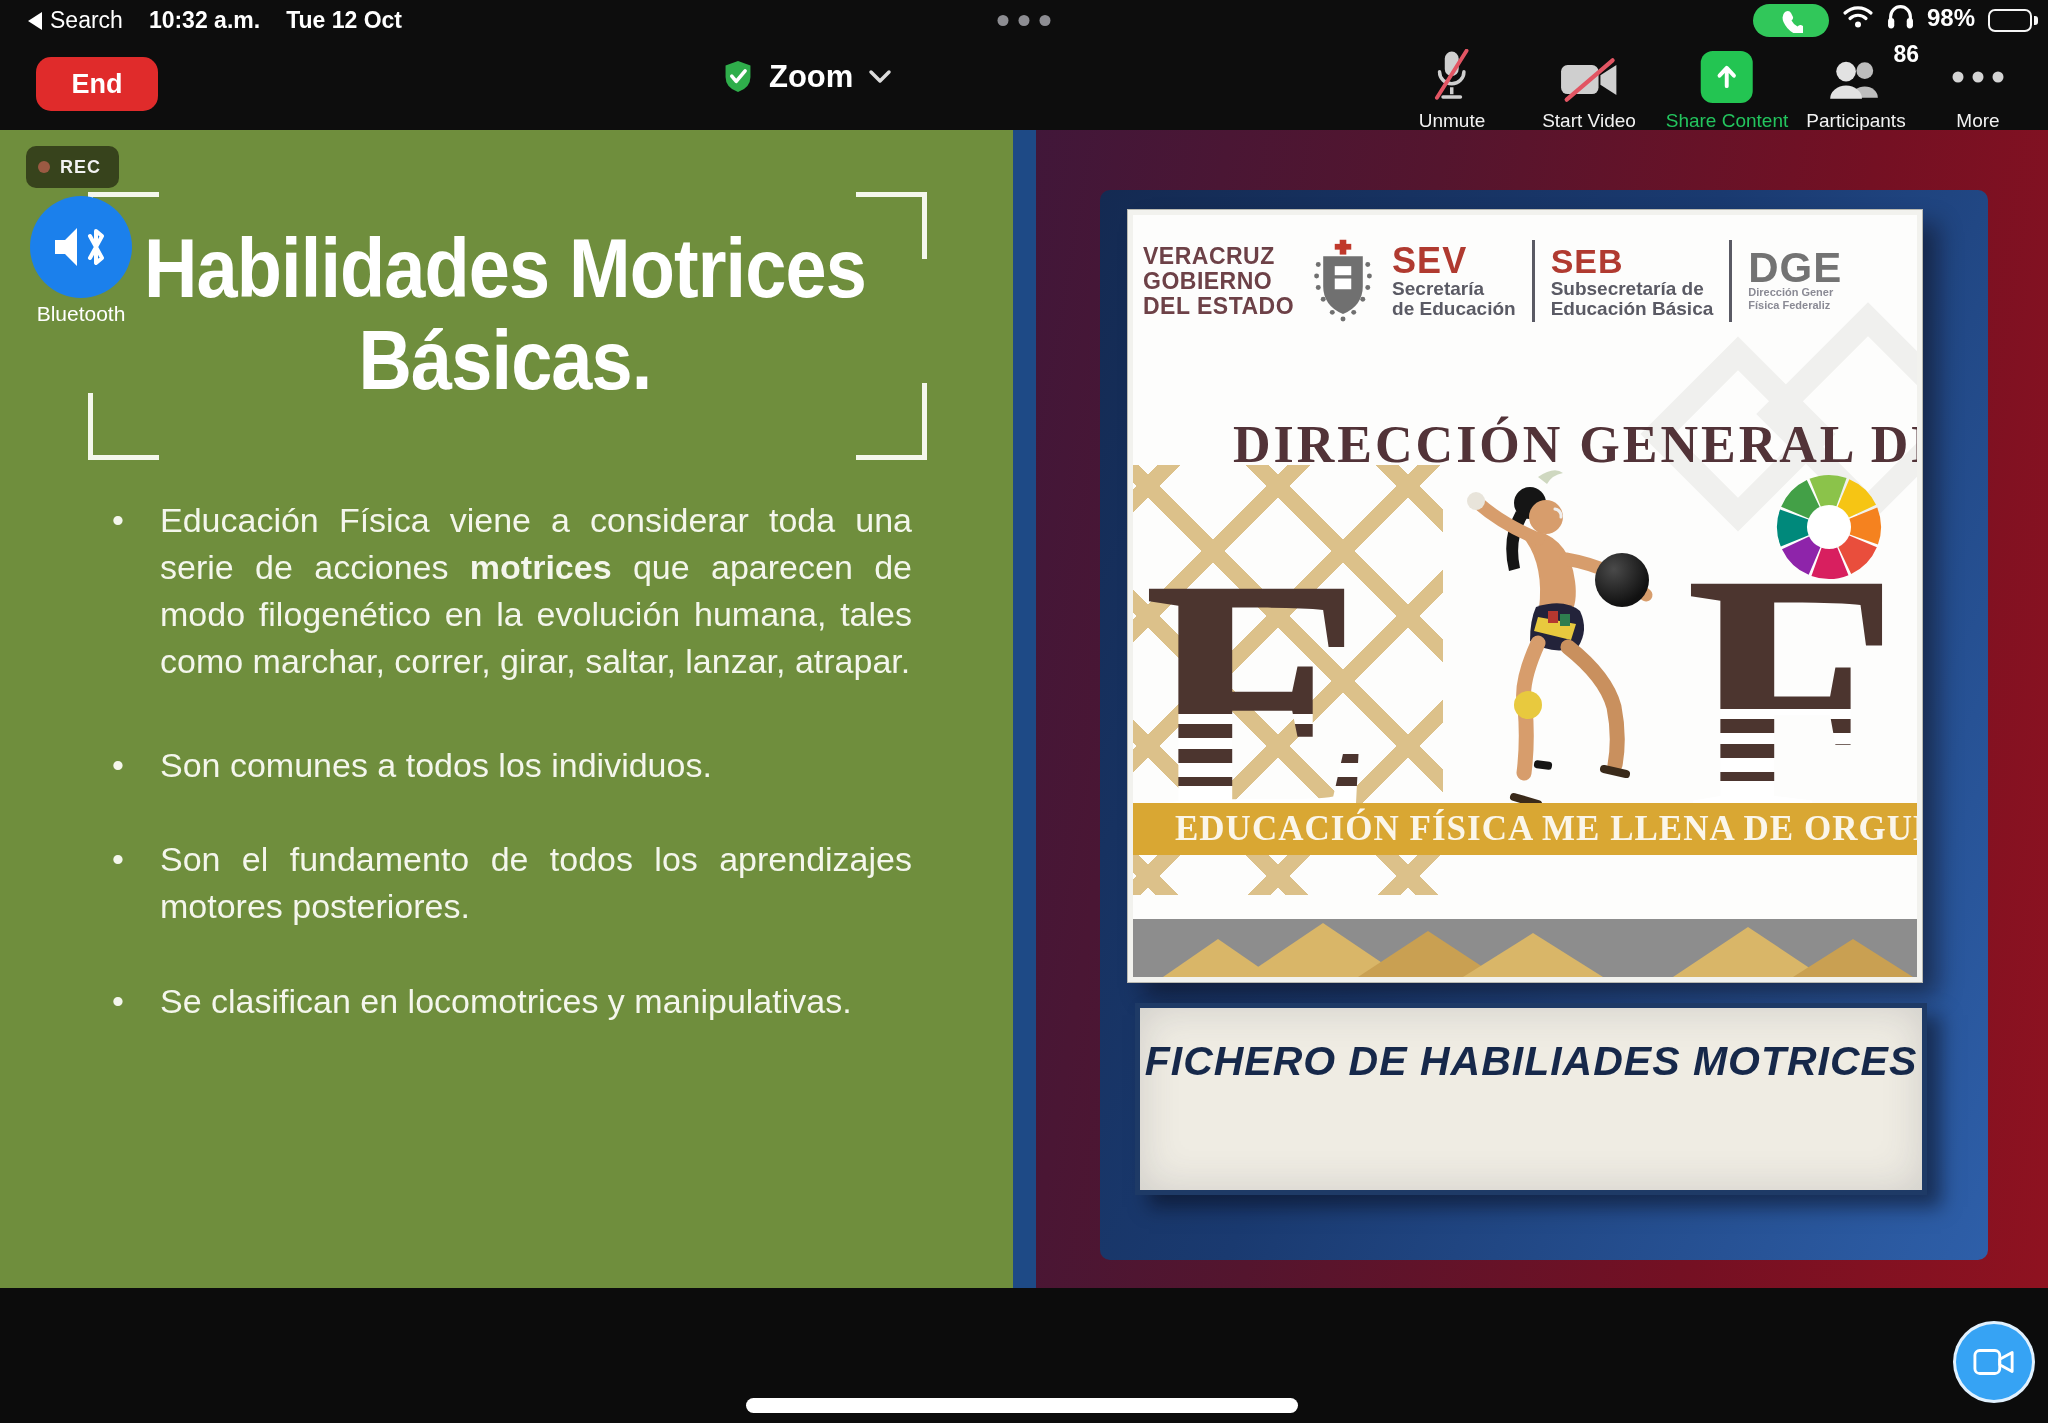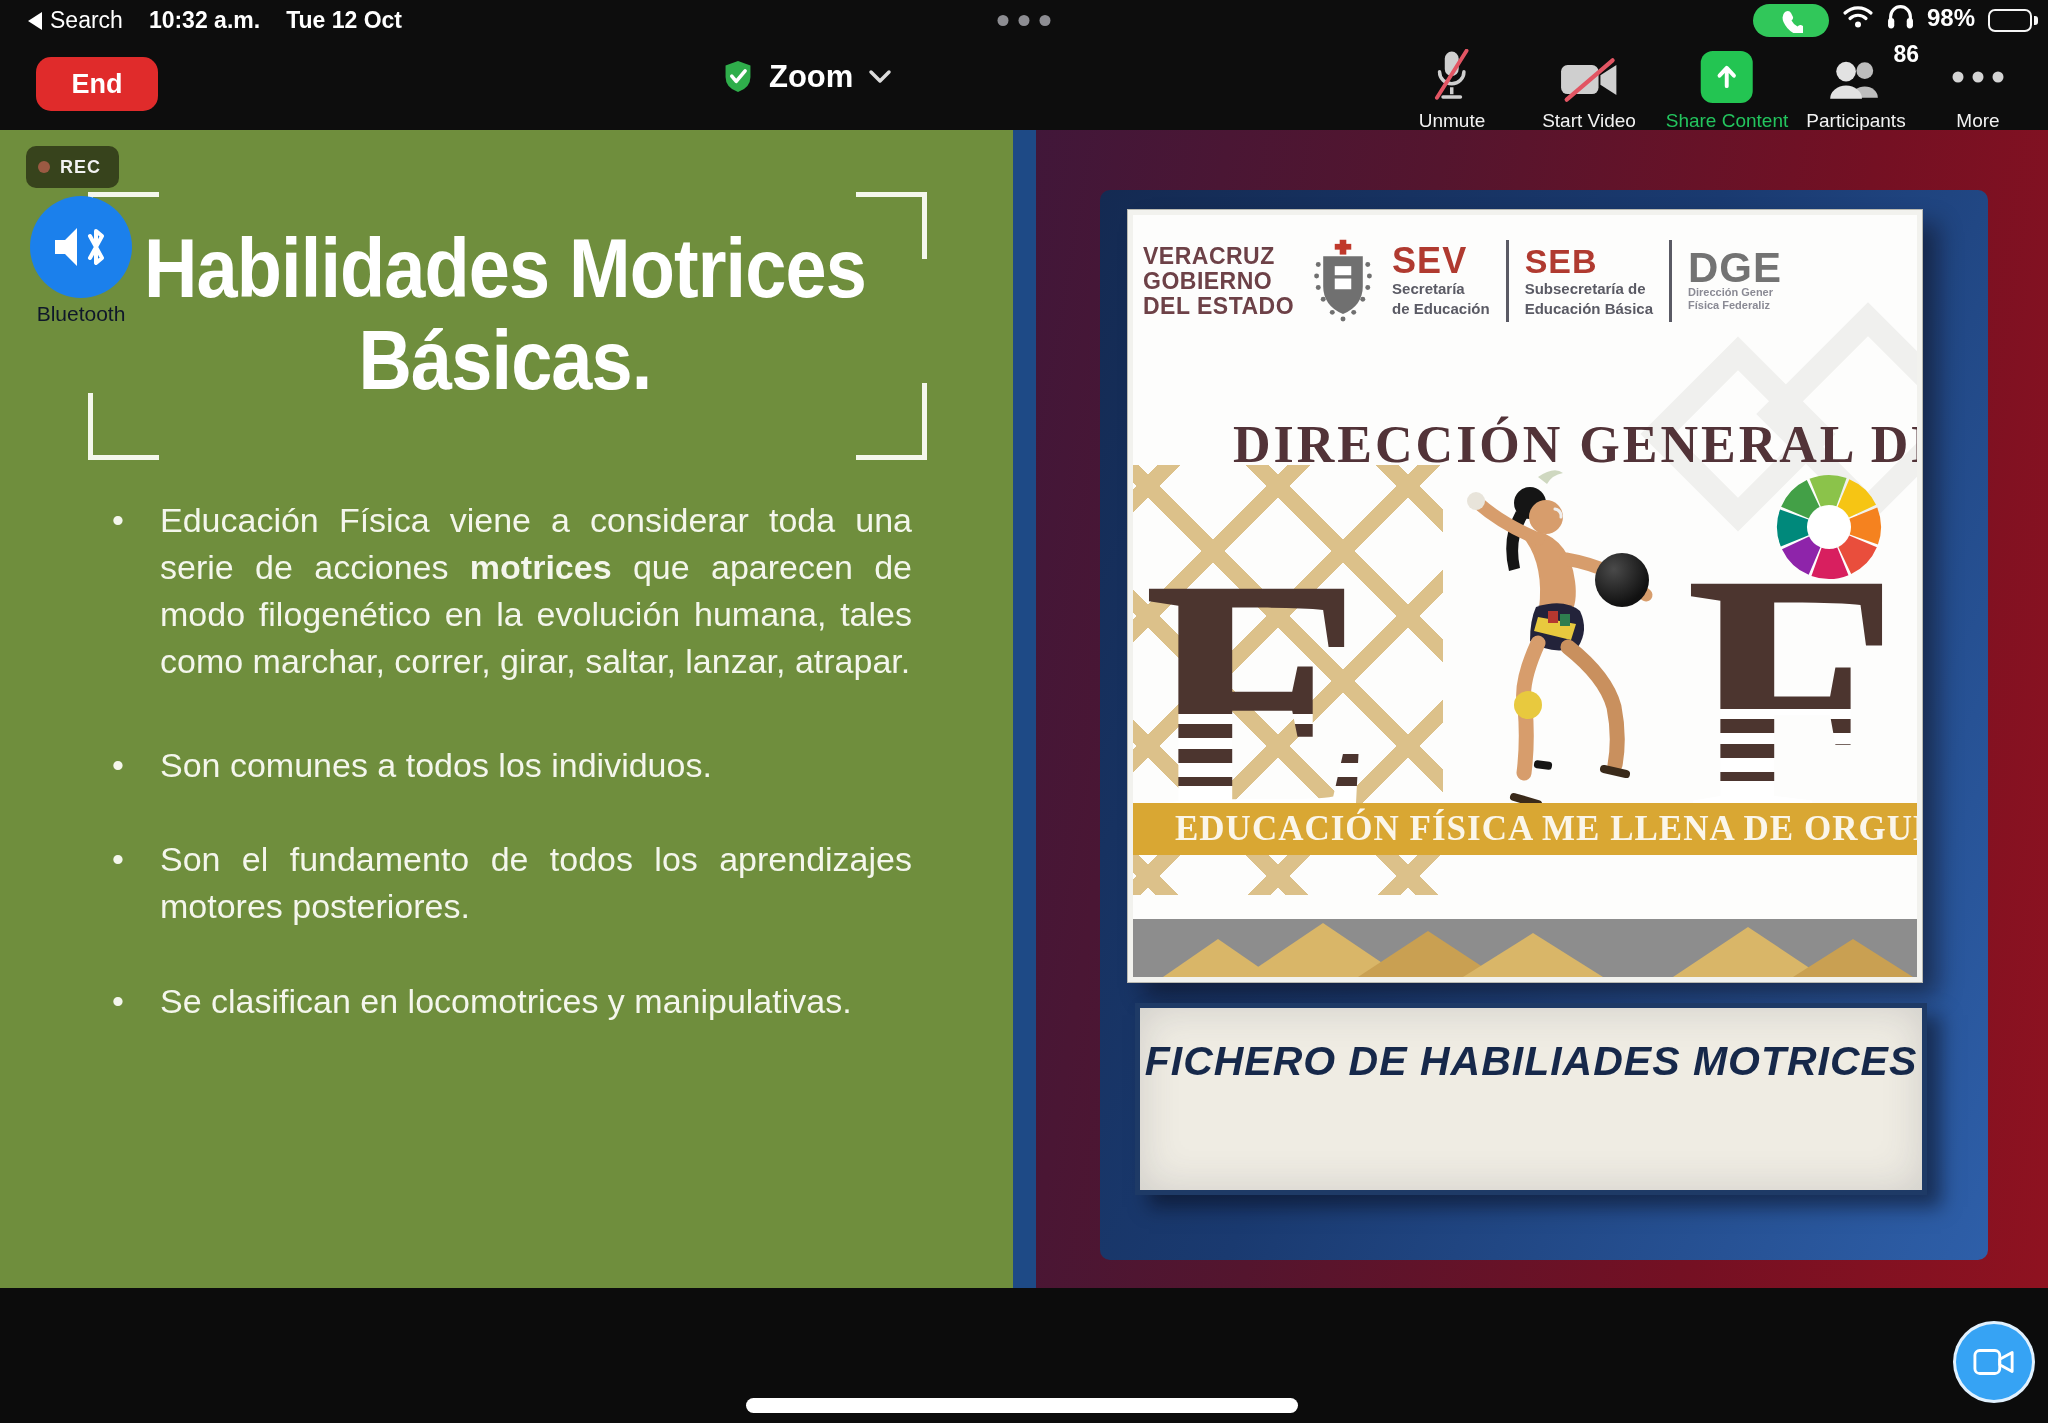--- a/index.html
+++ b/index.html
@@ -45,21 +45,21 @@
   .slide-area{position:absolute;top:130px;left:0;width:2048px;height:1158px;}
 
   
   .slide-left{position:absolute;left:0;top:0;width:1013px;height:1158px;background:#6f8e3d;overflow:hidden;}
   .rec-badge{position:absolute;left:26px;top:16px;height:42px;padding:0 18px 0 12px;border-radius:10px;
              background:rgba(46,54,22,.85);display:flex;align-items:center;gap:10px;}
   .rec-dot{width:12px;height:12px;border-radius:50%;background:#9b5a43;}
   .rec-text{color:#f2f2f2;font-size:18px;font-weight:700;letter-spacing:1px;}
   .bt-button{position:absolute;left:30px;top:66px;width:102px;height:102px;border-radius:50%;
              background:#1b80ec;display:flex;align-items:center;justify-content:center;border:none;z-index:3;}
-  .bt-label{position:absolute;left:0;top:172px;width:162px;text-align:center;font-size:21px;color:#0f172a;}
+  .bt-label{position:absolute;left:0;top:172px;width:162px;text-align:center;font-size:21px;color:#ffffff;}
   .br{position:absolute;border-color:#f4f7ec;border-style:solid;z-index:1;}
   .br-tl{left:88px;top:62px;width:66px;height:62px;border-width:5px 0 0 5px;}
   .br-tr{left:856px;top:62px;width:66px;height:62px;border-width:5px 5px 0 0;}
   .br-bl{left:88px;top:263px;width:66px;height:62px;border-width:0 0 5px 5px;}
   .br-br{left:856px;top:253px;width:66px;height:72px;border-width:0 5px 5px 0;}
   .slide-title{position:absolute;left:88px;top:92px;width:834px;text-align:center;color:#fff;
                font-weight:700;font-size:84px;line-height:92px;z-index:2;}
   .tline{display:block;transform:scaleX(.88);transform-origin:50% 50%;letter-spacing:-1px;}
   .bullets{position:absolute;left:112px;top:367px;width:800px;color:#f4f6ec;font-size:34px;line-height:47px;}
   .bullet{display:flex;}
@@ -76,21 +76,21 @@
   .blue-panel{position:absolute;left:87px;top:60px;width:888px;height:1070px;border-radius:10px;
               background:linear-gradient(115deg,#142a52 0%,#1a3a70 45%,#2e5fa9 100%);}
   .poster-card{position:absolute;left:115px;top:80px;width:794px;height:772px;box-sizing:border-box;
                background:#fdfdfc;border:5px solid #f2f2ee;overflow:hidden;
                box-shadow:0 0 0 1px #b9b9b2,16px 14px 22px rgba(10,5,8,.45);}
   .p-header{position:absolute;left:10px;top:14px;right:2px;height:104px;display:flex;
             align-items:center;gap:16px;}
   .org{color:#6d4147;font-weight:700;font-size:23px;line-height:25px;letter-spacing:.5px;flex:0 0 auto;}
   .hcol{flex:0 0 auto;}
   .acr{color:#b03a30;font-weight:800;font-size:36px;letter-spacing:1px;line-height:36px;}
-  .sub{color:#5a5a64;font-size:15px;font-weight:700;line-height:20px;}
+  .sub{color:#5a5a64;font-size:19px;font-weight:700;line-height:20px;}
   .vdiv{width:3px;height:82px;background:#5a5a64;flex:0 0 auto;}
   .dge .acr{font-size:42px;color:#737373;}
   .dge .sub{font-size:11px;line-height:13px;color:#8a8a94;}
   .wm{position:absolute;border:24px solid #f0f0ee;transform:rotate(45deg);}
   .wm1{width:110px;height:110px;right:-30px;top:120px;}
   .wm2{width:90px;height:90px;right:110px;top:150px;}
   .p-title{position:absolute;left:100px;top:200px;white-space:nowrap;
            font-family:"Liberation Serif",serif;font-weight:700;font-size:52px;
            letter-spacing:3px;color:#523338;}
   .aztec{position:absolute;left:-20px;top:250px;width:330px;height:430px;

